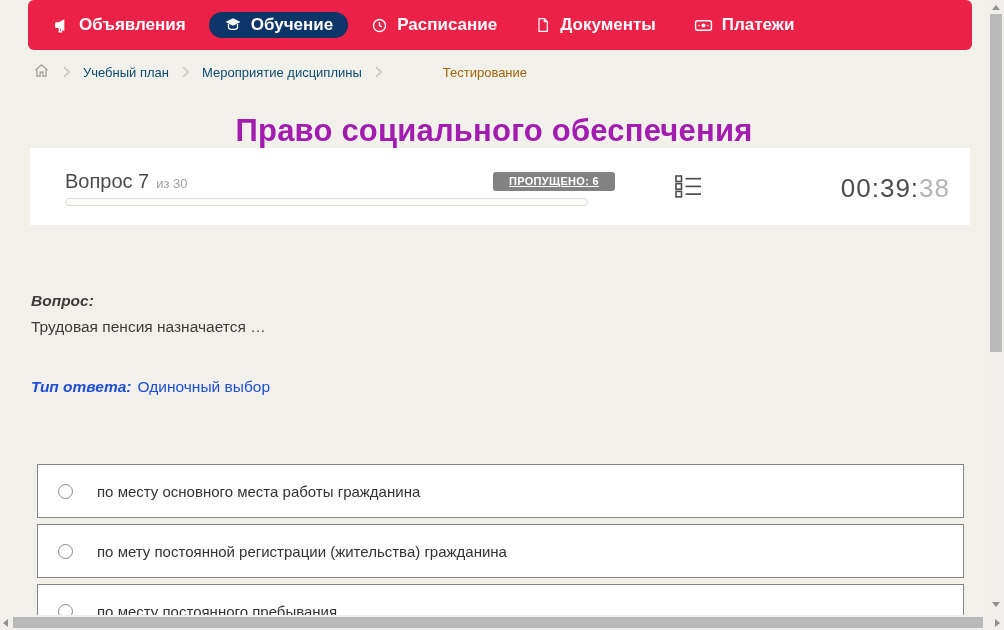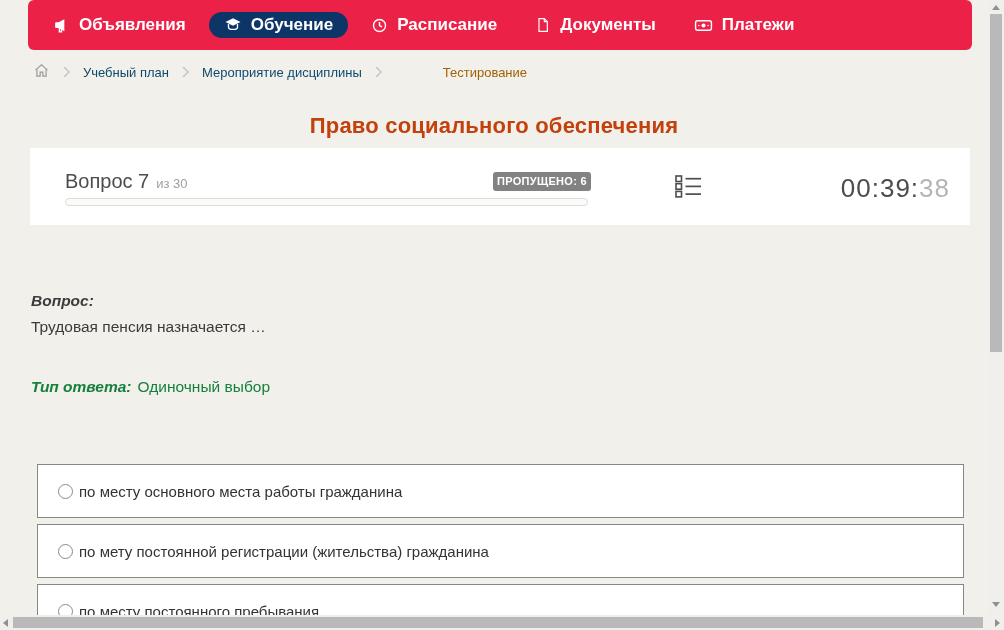--- a/index.html
+++ b/index.html
@@ -33,59 +33,59 @@
     display:flex; align-items:center; gap:13px;
     font-size:13px; color:#a8a8a8;
   }
   .breadcrumb a { color:#0c4a6e; text-decoration:none; cursor:pointer; }
   .breadcrumb .current { color:#a16207;margin-left:48px; }
   .bc-sep { display:flex; align-items:center; }
 
   
   .page-title {
     position:absolute; top:113px; left:0; width:988px;
-    text-align:center; font-size:22px; font-weight:bold; color:#c2410c;
+    text-align:center; font-size:31px; font-weight:bold; color:#a21caf;
     letter-spacing:0.2px;
   }
 
   
   .qcard {
     position:absolute; left:30px; top:148px; width:940px; height:77px;
     background:#ffffff;
   }
   .qnum { position:absolute; left:35px; top:22px; font-size:20px; color:#4c4c4c; }
   .qtotal { font-size:13px; color:#9f9f9f; margin-left:7px; }
   .badge {
     position:absolute; left:463px; top:24px;
     background:#828282; color:#fff; font-size:11px; font-weight:bold;
-    padding:3px 4px 4px; border-radius:3px; letter-spacing:0.3px;
+    padding:3px 16px 4px; border-radius:3px; letter-spacing:0.3px;text-decoration:underline;
   }
   .progress {
     position:absolute; left:35px; top:50px; width:523px; height:8px;
     border:1px solid #dcdcd8; border-radius:5px; background:#fbfbf9;
   }
   .qlist-btn { position:absolute; left:645px; top:26px; cursor:pointer; }
   .timer {
     position:absolute; right:20px; top:25px;
     font-size:26px; font-weight:300; color:#4d4d4d; letter-spacing:1px;
   }
   .timer .secs { color:#b5b5b5; }
 
   
   .q-heading  { position:absolute; left:31px; top:292px; font-size:15.5px; font-weight:bold; font-style:italic; color:#3b3b3b; }
   .q-text     { position:absolute; left:31px; top:318px; font-size:15.5px; color:#3b3b3b; }
-  .q-type     { position:absolute; left:31px; top:378px; font-size:15.5px; color:#15803d; }
+  .q-type     { position:absolute; left:31px; top:378px; font-size:15.5px; color:#1d4ed8; }
   .q-type .lbl { font-weight:bold; font-style:italic; margin-right:6px; }
 
   
   .options { position:absolute; left:37px; top:464px; width:927px; }
   .option {
     height:54px; margin-bottom:6px;
     background:#fff; border:1px solid #868686;
-    display:flex; align-items:center; gap:6px; padding-left:20px;
+    display:flex; align-items:center; gap:24px; padding-left:20px;
     font-size:15px; color:#333; cursor:pointer;
   }
   .radio {
     width:15px; height:15px; flex-shrink:0;
     border:1px solid #8a8a8a; border-radius:50%; background:#fff;
   }
 
   
   .vscroll {
     position:absolute; right:0; top:0; width:16px; height:615px;

